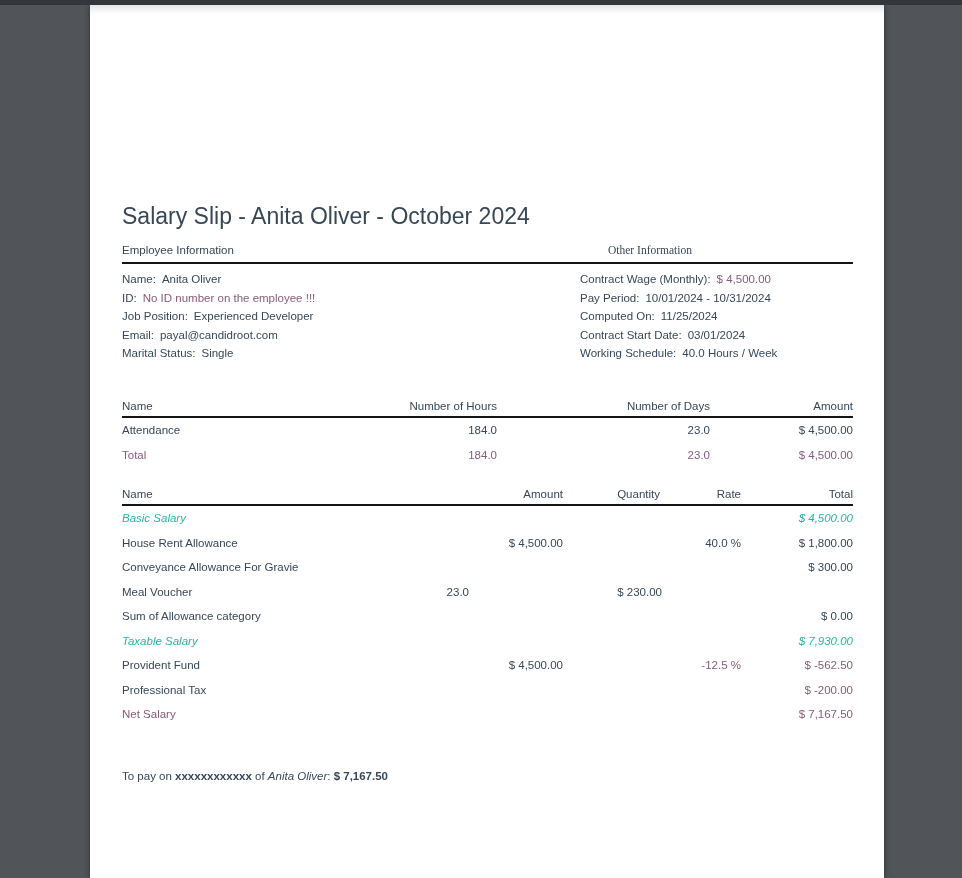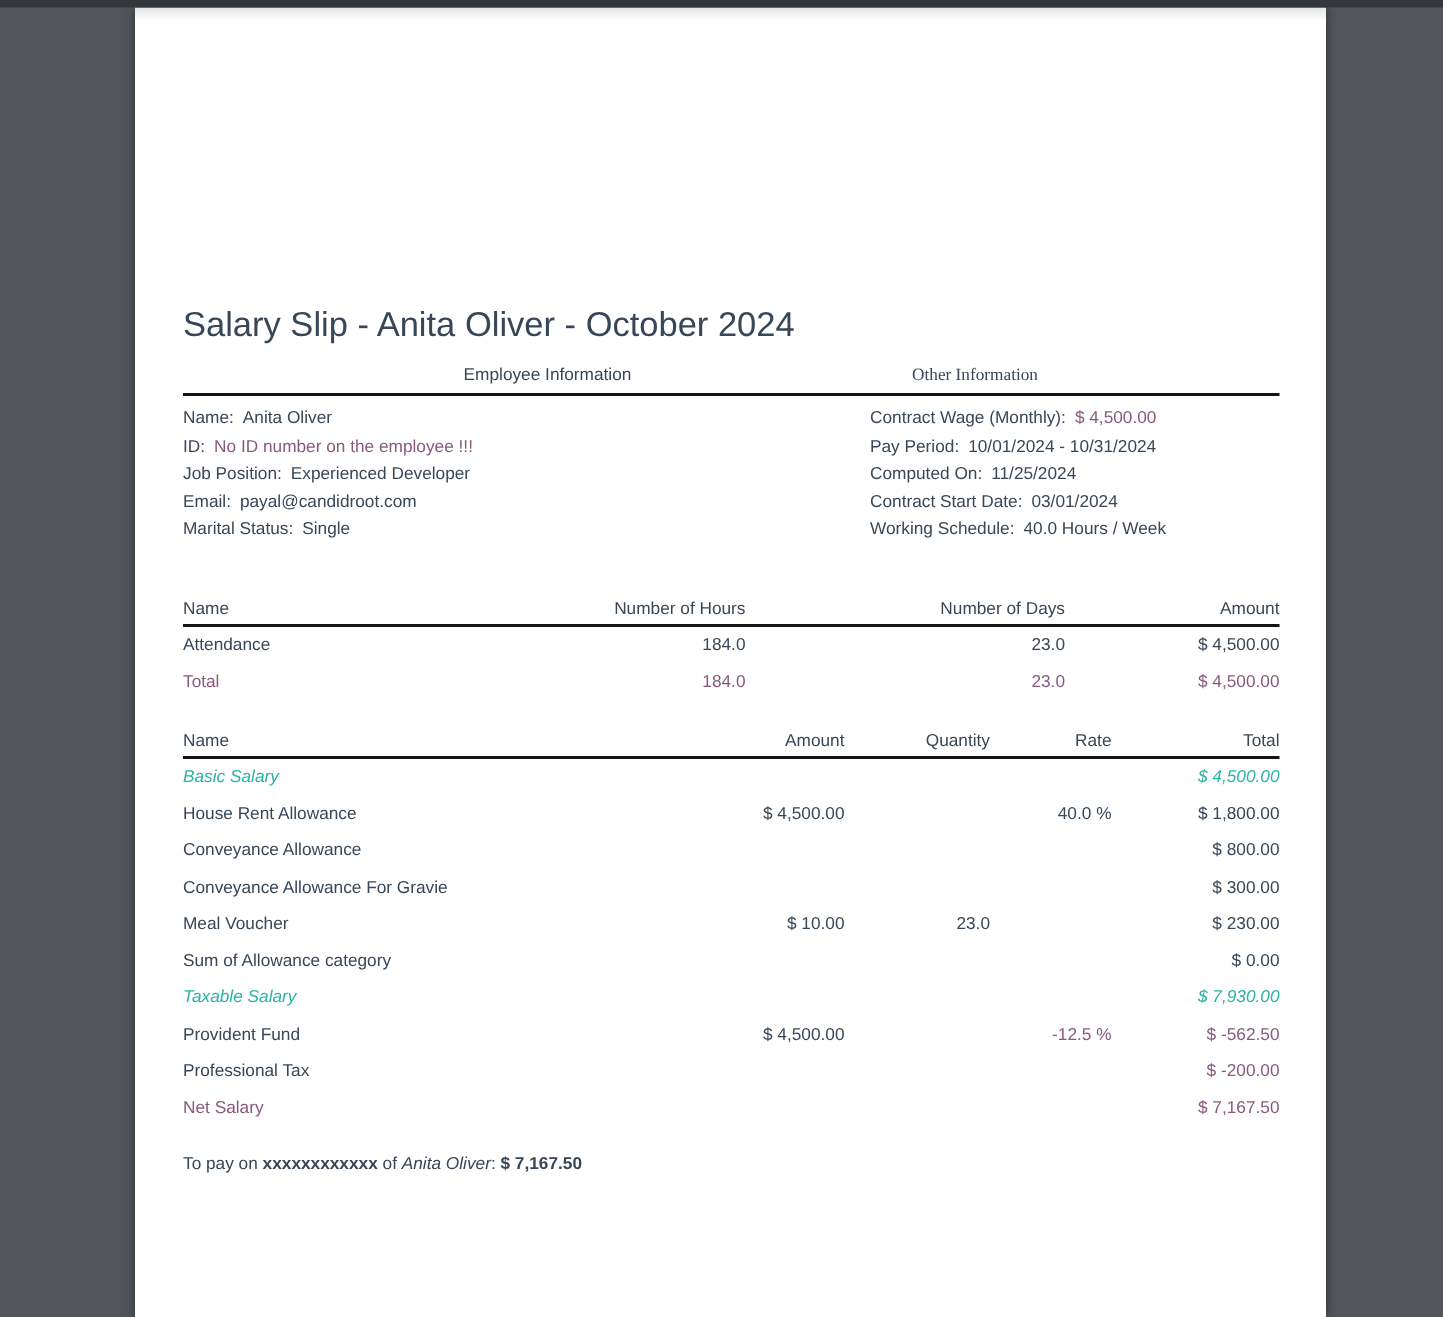--- a/index.html
+++ b/index.html
@@ -23,21 +23,21 @@
     background:linear-gradient(rgba(0,0,0,0.10), rgba(0,0,0,0));
     pointer-events:none;
   }
   .title {
     position:absolute; left:32px; top:196px; width:731px;
     font-size:23px; line-height:30px; font-weight:400;
     color:var(--text, #374757);
   }
   .info-section { position:absolute; left:32px; top:239px; width:731px; font-size:11.5px; }
   .info-heads { display:flex; padding-bottom:6px; border-bottom:2px solid var(--line, #141414); }
-  .info-heads .head-left  { width:486px;text-align:center; }
+  .info-heads .head-left  { width:486px; }
   .info-heads .head-right { flex:1;font-family:Liberation Serif, serif; }
   .info-cols { display:flex; margin-top:6px; }
   .info-col-left  { width:458px; }
   .info-col-right { flex:1; }
   .frow { line-height:18.6px; white-space:nowrap; }
   .flabel { font-weight:400; margin-right:6px; }
   .fvalue {}
   .purple { color:var(--purple, #875A7B); }
   .teal   { color:var(--teal, #2AB3A5);font-style:italic; }
 
@@ -133,36 +133,28 @@
           <span class="cell c4 teal">$ 4,500.00</span>
         </div>
         <div class="trow">
           <span class="cell c0 first ">House Rent Allowance</span>
           <span class="cell c1 ">$ 4,500.00</span>
           <span class="cell c2 "></span>
           <span class="cell c3 ">40.0 %</span>
           <span class="cell c4 ">$ 1,800.00</span>
         </div>
         <div class="trow">
-          <span class="cell c0 first ">Conveyance Allowance</span>
-          <span class="cell c1 "></span>
-          <span class="cell c2 "></span>
-          <span class="cell c3 "></span>
-          <span class="cell c4 ">$ 800.00</span>
-        </div>
-        <div class="trow">
           <span class="cell c0 first ">Conveyance Allowance For Gravie</span>
           <span class="cell c1 "></span>
           <span class="cell c2 "></span>
           <span class="cell c3 "></span>
           <span class="cell c4 ">$ 300.00</span>
         </div>
         <div class="trow">
           <span class="cell c0 first ">Meal Voucher</span>
-          <span class="cell c1 ">$ 10.00</span>
           <span class="cell c2 ">23.0</span>
           <span class="cell c3 "></span>
           <span class="cell c4 ">$ 230.00</span>
         </div>
         <div class="trow">
           <span class="cell c0 first ">Sum of Allowance category</span>
           <span class="cell c1 "></span>
           <span class="cell c2 "></span>
           <span class="cell c3 "></span>
           <span class="cell c4 ">$ 0.00</span>

